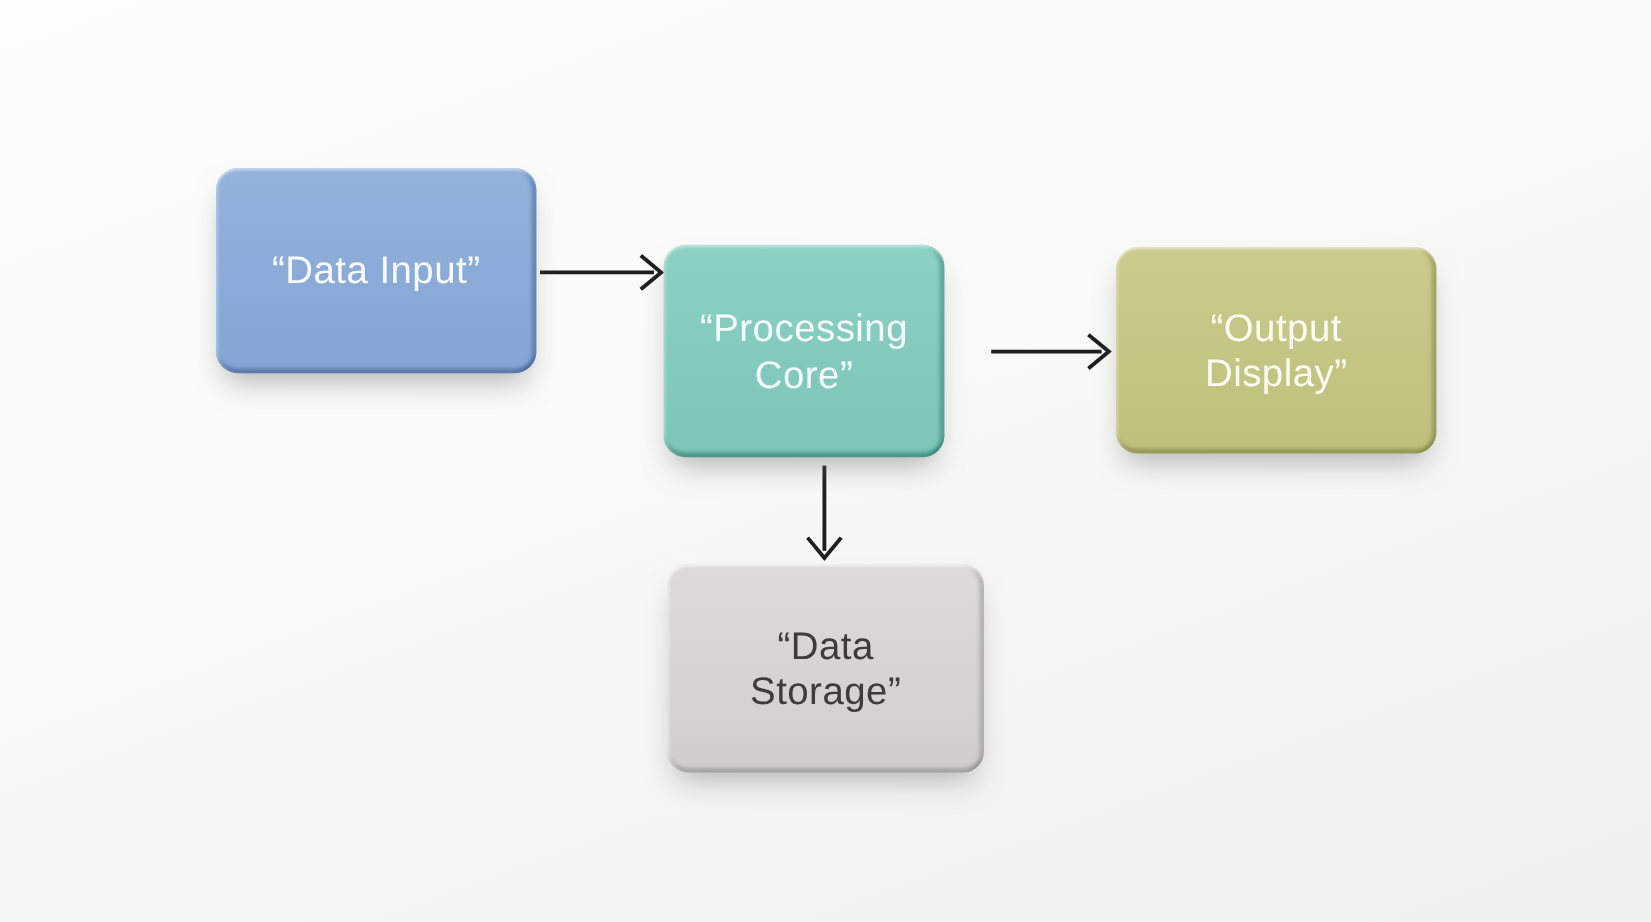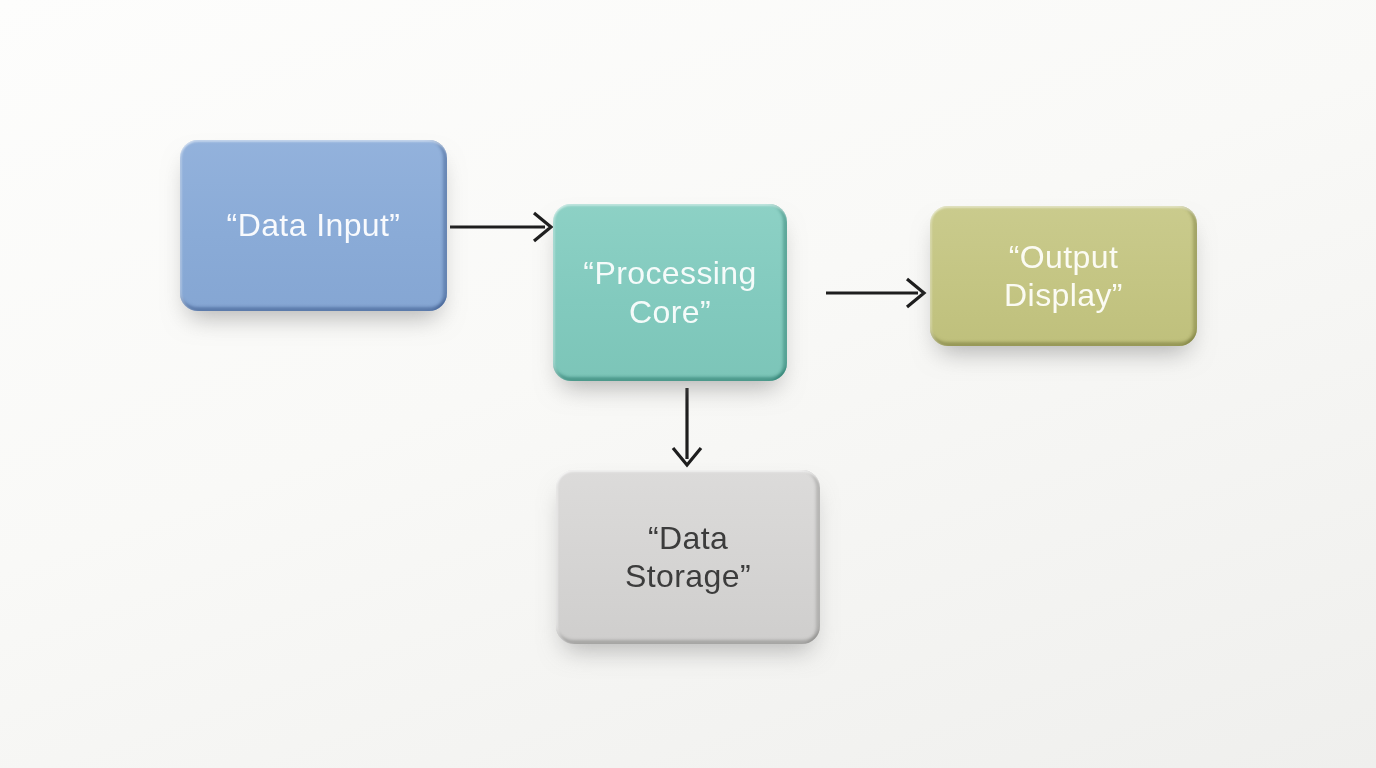--- a/index.html
+++ b/index.html
@@ -47,21 +47,21 @@
     background: linear-gradient(180deg, #8dd1c5 0%, #82cabe 55%, #7cc5b8 100%);
     color: #f5fbfa;
     box-shadow:
       inset 0 3px 2px -1px rgba(255,255,255,0.45),
       inset 3px 0 2px -1px rgba(255,255,255,0.28),
       inset 0 -6px 3px -2px rgba(28,110,96,0.50),
       inset -6px 0 3px -2px rgba(28,110,96,0.40),
       0 14px 24px -8px rgba(120,120,120,0.55);
   }
   .node-output-display {
-    left: 930px; top: 206px; width: 267px; height: 140px;
+    left: 930px; top: 206px; width: 267px; height: 172px;
     background: linear-gradient(180deg, #cacb8d 0%, #c4c583 55%, #bfc07c 100%);
     color: #fbfbf3;
     box-shadow:
       inset 0 3px 2px -1px rgba(255,255,255,0.45),
       inset 3px 0 2px -1px rgba(255,255,255,0.28),
       inset 0 -6px 3px -2px rgba(118,120,58,0.55),
       inset -6px 0 3px -2px rgba(118,120,58,0.45),
       0 14px 24px -8px rgba(120,120,120,0.55);
   }
   .node-data-storage {

